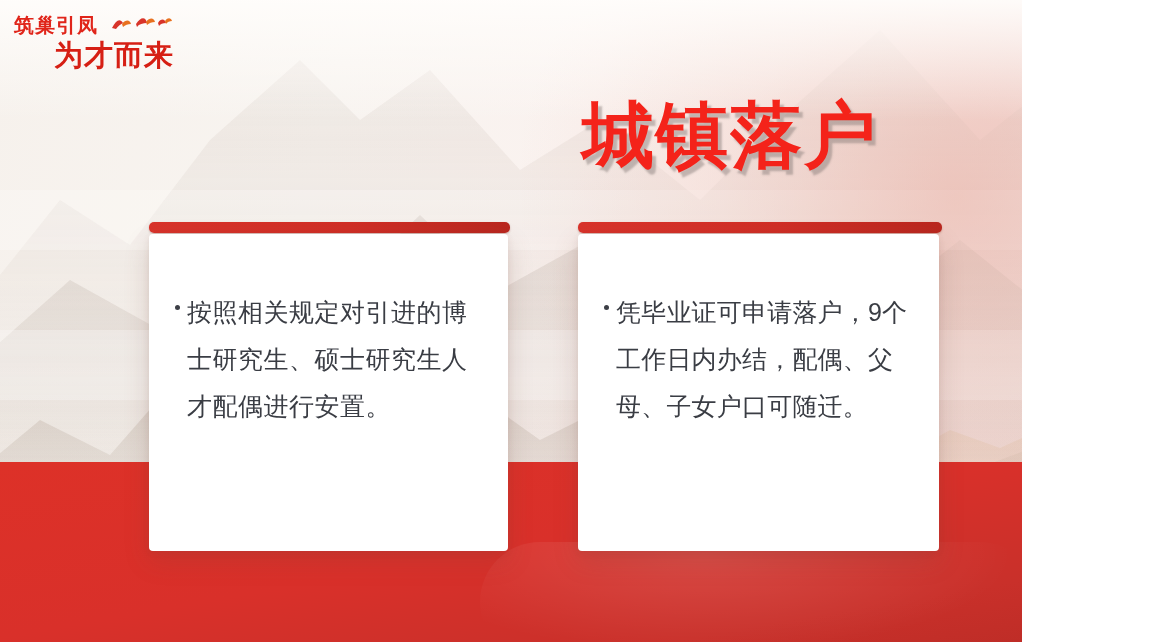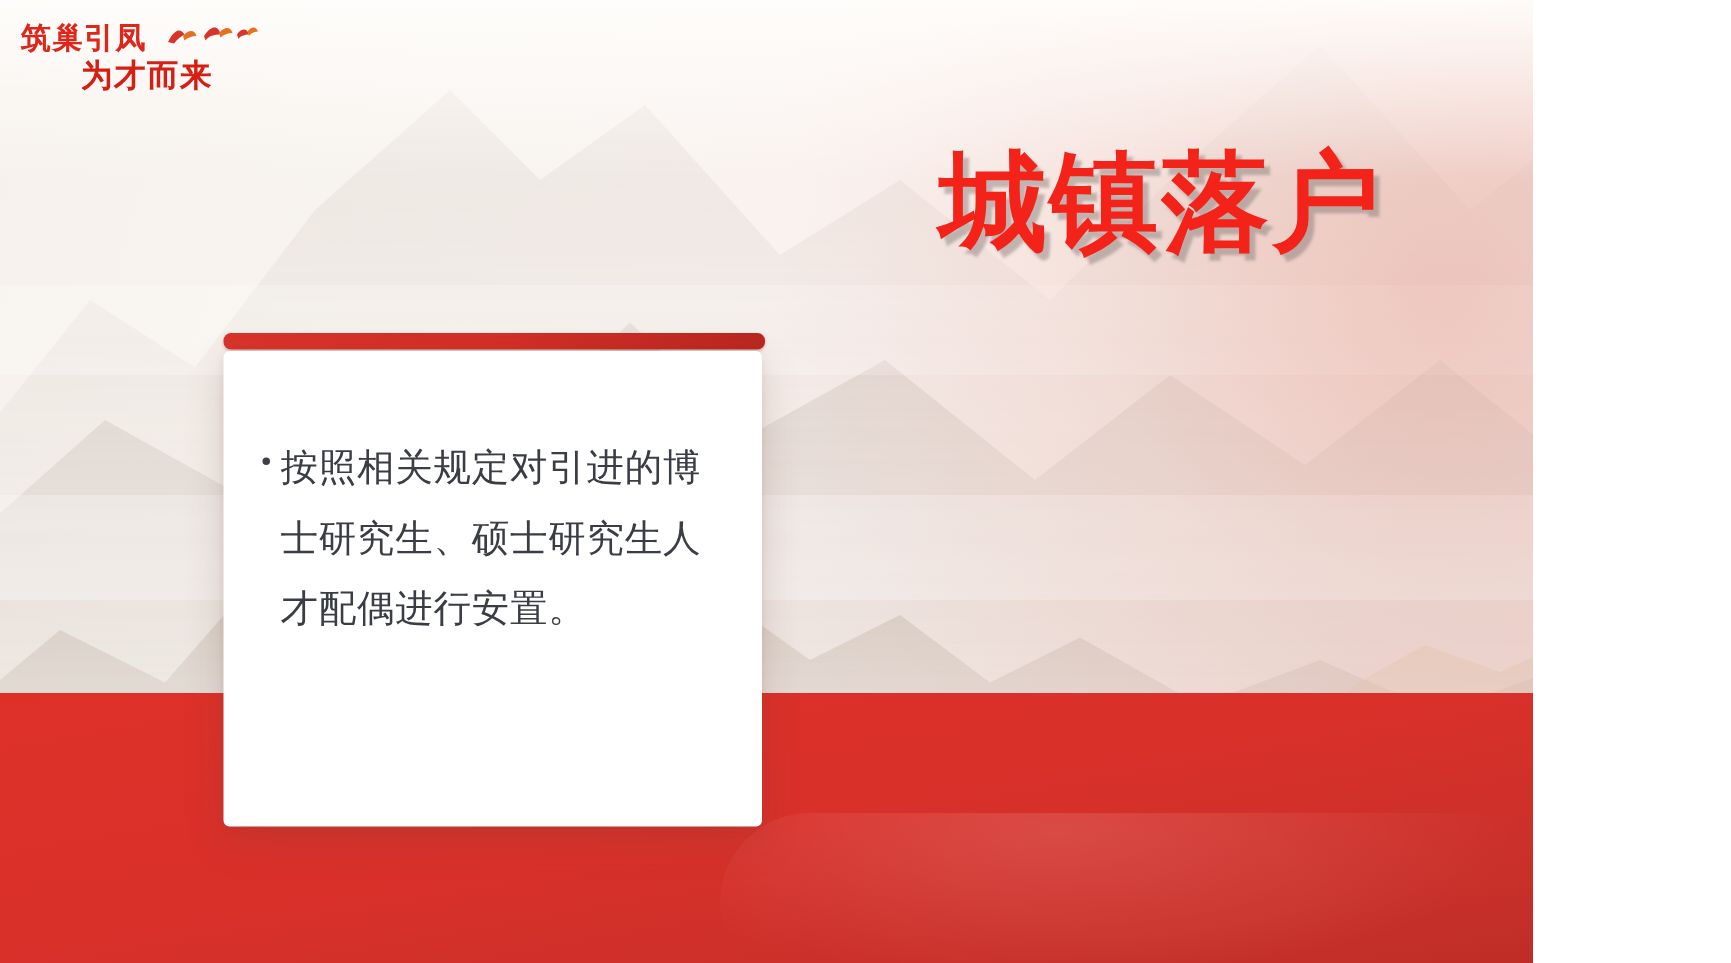--- a/index.html
+++ b/index.html
@@ -74,21 +74,21 @@
     text-shadow: 0 1px 0 rgba(255,255,255,0.4);
   }
   .logo-line1 {
     left: 2px;
     top: 0px;
     font-size: 20px;
   }
   .logo-line2 {
     left: 42px;
     top: 24px;
-    font-size: 21px;
+    font-size: 29px;
     color: #d61f14;
   }
   .logo-birds {
     position: absolute;
     left: 96px;
     top: 2px;
     width: 66px;
     height: 22px;
   }
 
@@ -98,21 +98,21 @@
     top: 96px;
     font-size: 72px;
     line-height: 78px;
     font-weight: 900;
     color: #f4231a;
     letter-spacing: 2px;
     white-space: nowrap;
     text-shadow: 4px 5px 2px rgba(120,110,108,0.42);
   }
   .title-1 { left: 176px; }
-  .title-2 { left: 626px; }
+  .title-2 { left: 582px; }
 
   
   .red-band {
     position: absolute;
     left: 0;
     top: 462px;
     width: 1148px;
     height: 180px;
     background: linear-gradient(170deg, #dd3128 0%, #d9302a 46%, #c9302a 78%, #bb2c26 100%);
     border-top-right-radius: 72px;
@@ -246,14 +246,25 @@
     <div class="card card-1">
       <div class="card-body">
         <div class="bullet-row">
           <span class="bullet-dot"></span>
           <span class="bullet-text">按照相关规定对引进的博士研究生、硕士研究生人才配偶进行安置。</span>
         </div>
       </div>
     </div>
   </div>
 
+  <div class="card-wrap card-wrap-2">
+    <div class="card-bar card-bar-2"></div>
+    <div class="card card-2">
+      <div class="card-body">
+        <div class="bullet-row">
+          <span class="bullet-dot"></span>
+          <span class="bullet-text">凭毕业证可申请落户，9个工作日内办结，配偶、父母、子女户口可随迁。</span>
+        </div>
+      </div>
+    </div>
+  </div>
 
 </div>
 
 </body></html>

